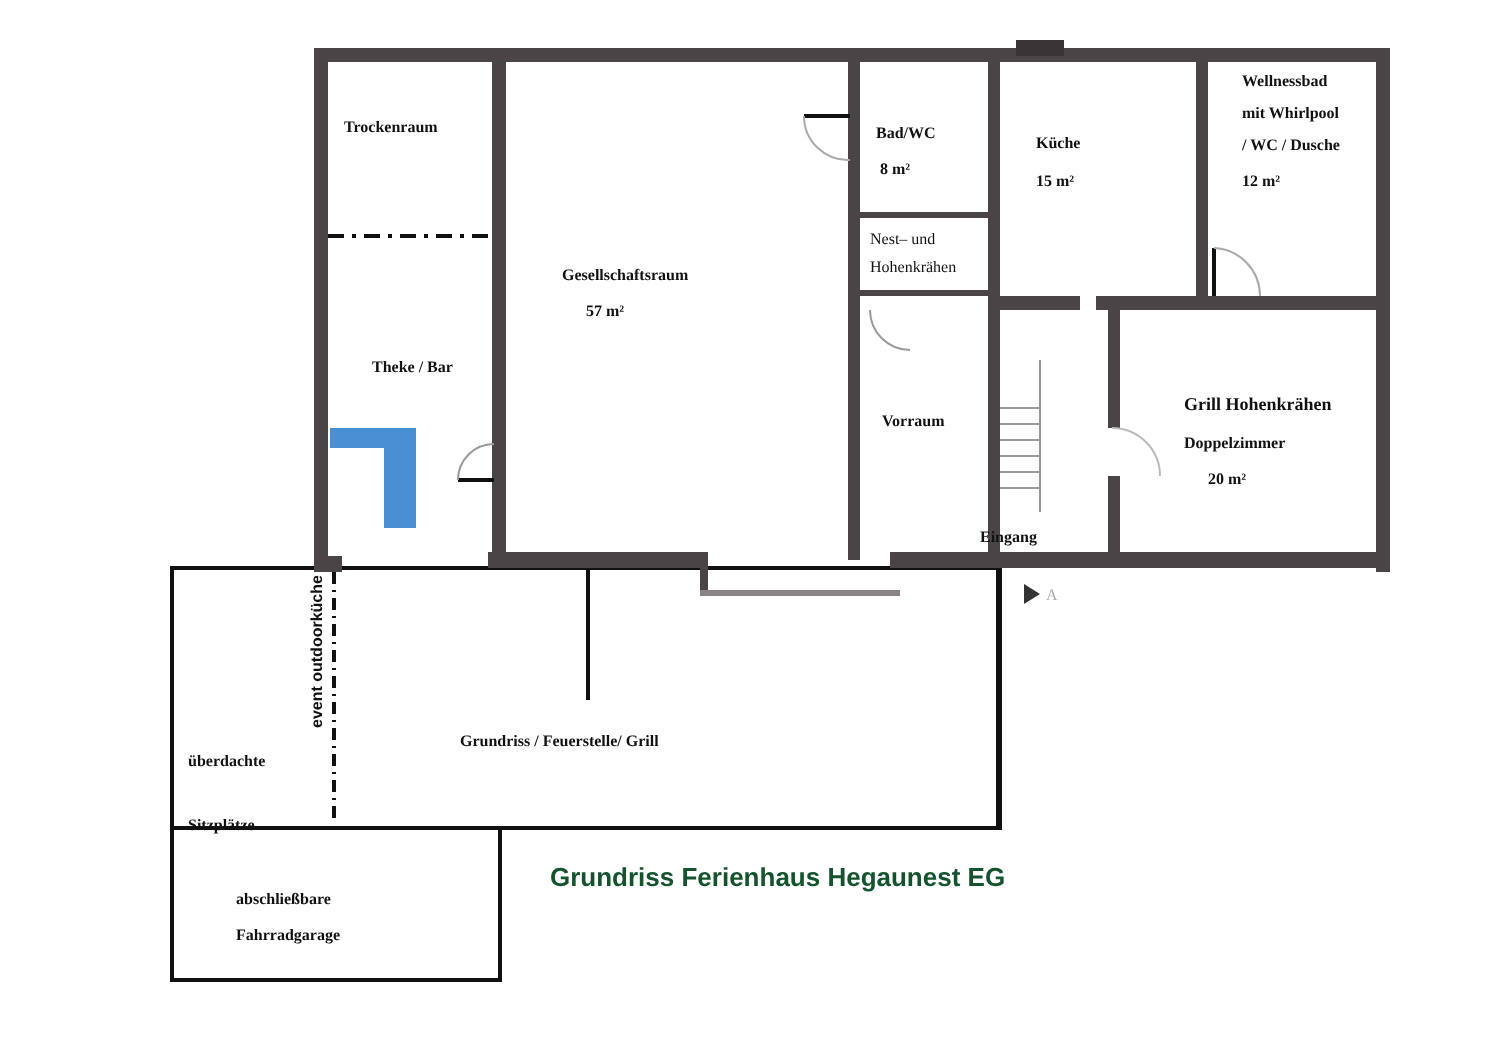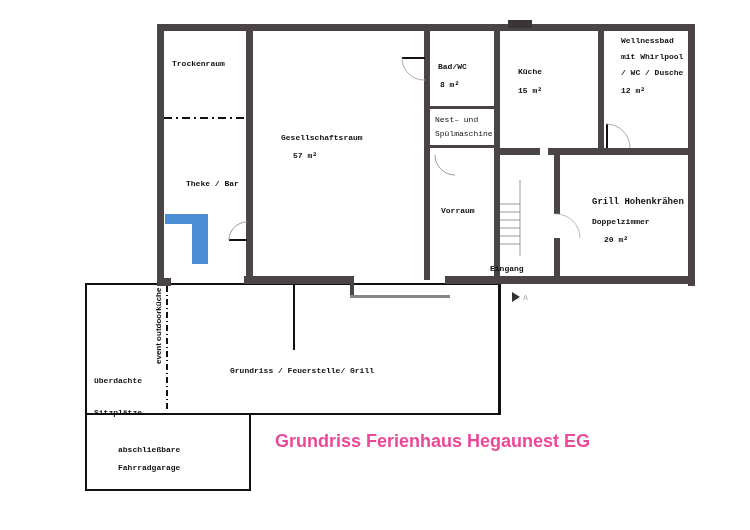--- a/index.html
+++ b/index.html
@@ -1,20 +1,20 @@
 <!DOCTYPE html>
 <html><head>
 <meta charset="utf-8">
 <style>
   html, body { margin:0; padding:0; background:#ffffff; }
   body { width:750px; height:530px; position:relative; overflow:hidden; font-family:"Liberation Sans", sans-serif; }
   svg { position:absolute; left:0; top:0; }
-  .lbl { position:absolute; font-family:Liberation Mono, monospace; font-weight:bold; font-size:8px; color:#111; white-space:nowrap; line-height:1; }
+  .lbl { position:absolute; font-family:Liberation Serif, serif; font-weight:bold; font-size:8px; color:#111; white-space:nowrap; line-height:1; }
   .lbl.lg { font-size:9px; }
-  .title { position:absolute; font-family:"Liberation Sans", sans-serif; font-weight:bold; font-size:18px; color:#ec4899; white-space:nowrap; }
+  .title { position:absolute; font-family:"Liberation Sans", sans-serif; font-weight:bold; font-size:13px; color:#14532d; white-space:nowrap; }
   .vert { position:absolute; font-weight:bold; font-size:8px; color:#111; transform:rotate(-90deg); transform-origin:left top; white-space:nowrap; }
 </style>
 </head>
 <body>
 
 <svg width="750" height="530" viewBox="0 0 750 530">
 
   <g stroke="#111" stroke-width="2" fill="none">
     <rect x="86" y="284" width="414" height="130"></rect>
     <rect x="86" y="414" width="164" height="76"></rect>
@@ -77,21 +77,21 @@
   <polygon points="512,292 512,302 520,297" fill="#333"></polygon>
 </svg>
 
 <div class="lbl" style="left:172px;top:60px">Trockenraum</div>
 <div class="lbl" style="left:186px;top:180px">Theke / Bar</div>
 <div class="lbl" style="left:281px;top:134px">Gesellschaftsraum</div>
 <div class="lbl" style="left:293px;top:152px">57 m²</div>
 <div class="lbl" style="left:438px;top:63px">Bad/WC</div>
 <div class="lbl" style="left:440px;top:81px">8 m²</div>
 <div class="lbl" style="left:435px;top:116px;font-weight:normal">Nest– und</div>
-<div class="lbl" style="left:435px;top:130px;font-weight:normal">Spülmaschine</div>
+<div class="lbl" style="left:435px;top:130px;font-weight:normal">Hohenkrähen</div>
 <div class="lbl" style="left:518px;top:68px">Küche</div>
 <div class="lbl" style="left:518px;top:87px">15 m²</div>
 <div class="lbl" style="left:621px;top:37px">Wellnessbad</div>
 <div class="lbl" style="left:621px;top:53px">mit Whirlpool</div>
 <div class="lbl" style="left:621px;top:69px">/ WC / Dusche</div>
 <div class="lbl" style="left:621px;top:87px">12 m²</div>
 <div class="lbl" style="left:441px;top:207px">Vorraum</div>
 <div class="lbl lg" style="left:592px;top:198px;font-size:9px">Grill Hohenkrähen</div>
 <div class="lbl" style="left:592px;top:218px">Doppelzimmer</div>
 <div class="lbl" style="left:604px;top:236px">20 m²</div>

